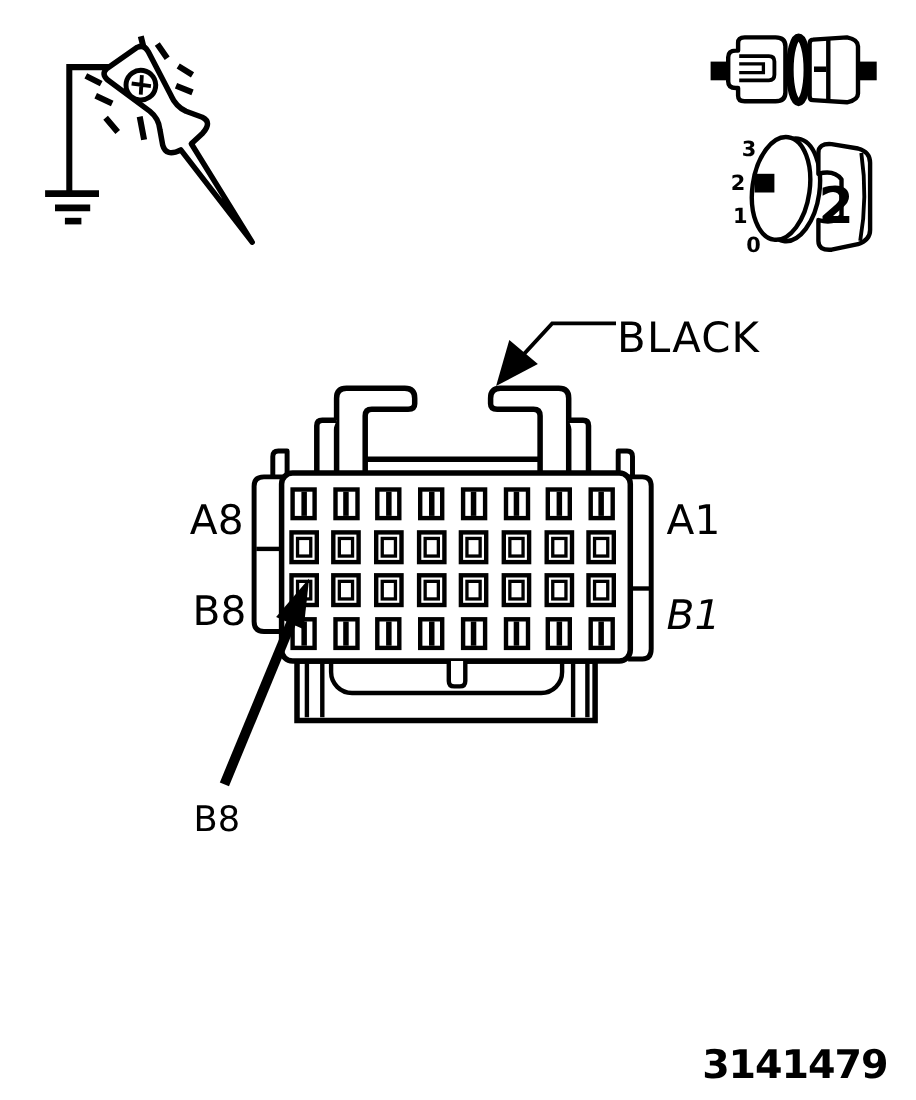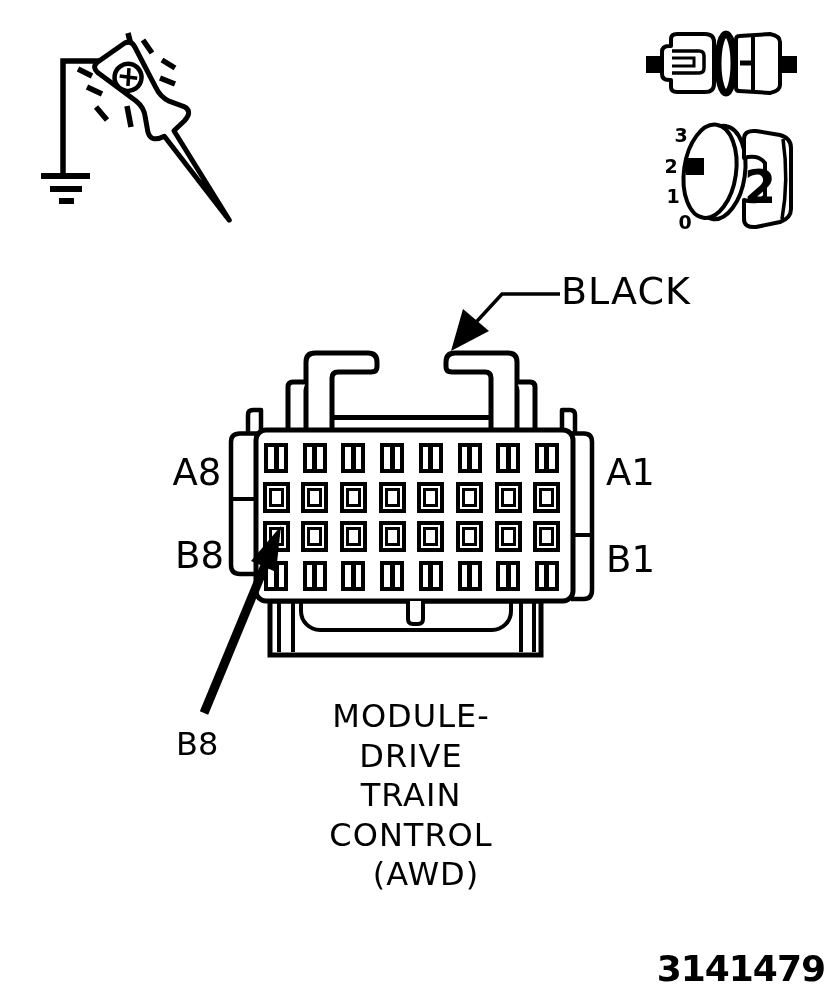--- a/index.html
+++ b/index.html
@@ -16,21 +16,21 @@
   .pin{position:absolute;box-sizing:border-box;border:4px solid #000;background:transparent;}
   .pin-split::after{content:"";position:absolute;top:0;bottom:0;left:50%;width:5px;margin-left:-2.5px;background:#000;}
   .pin-box::after{content:"";position:absolute;top:2px;bottom:2px;left:2px;right:2px;border:3px solid #000;}
   
   .lbl{position:absolute;font-size:37px;line-height:1.05;white-space:nowrap;}
   .lbl.small{font-size:32px;}
   .lbl.black-lbl{font-size:38px;letter-spacing:1px;}
   .caption{position:absolute;left:256px;top:697px;width:310px;text-align:center;
            font-size:32px;line-height:39.5px;letter-spacing:1px;}
   .caption .indent{padding-left:30px;}
-  .fignum{position:absolute;left:620px;top:948px;width:205px;text-align:right;
+  .fignum{position:absolute;left:620px;top:948px;width:205px;text-align:center;
           font-size:36px;font-weight:bold;letter-spacing:-1px;}
 </style>
 </head>
 <body>
 
 <div class="stage">
 
   <svg class="layer" viewBox="0 0 833 1000">
 
     <g>
@@ -137,29 +137,22 @@
       <div class="pin pin-split" style="left: 457.5px; top: 561px; width: 24px; height: 30px;"></div>
       <div class="pin pin-split" style="left: 496.2px; top: 561px; width: 24px; height: 30px;"></div>
       <div class="pin pin-split" style="left: 534.9px; top: 561px; width: 24px; height: 30px;"></div>
     </div>
 
   <svg class="layer" viewBox="0 0 833 1000">
     <line class="ln" stroke-width="9" x1="204" y1="713" x2="266" y2="563"></line>
     <polygon class="fb" points="281,526 276,572 251,561"></polygon>
   </svg>
 
-  <div class="lbl black-lbl" style="left:561px;top:272px;">BLACK</div>
+  <div class="lbl black-lbl" style="left:561px;top:288px;">BLACK</div>
   <div class="lbl" style="left:170px;top:454px;width:54px;text-align:center;">A8</div>
   <div class="lbl" style="left:606px;top:454px;text-align:center;">A1</div>
   <div class="lbl" style="left:170px;top:537px;width:54px;text-align:right;">B8</div>
-  <div class="lbl" style="left:606px;top:541px;">B1</div>
+  <div class="lbl" style="left:606px;top:541px;font-style:italic;">B1</div>
   <div class="lbl small" style="left:176px;top:728px;">B8</div>
 
-  <div class="caption">
-    <div>MODULE-</div>
-    <div>DRIVE</div>
-    <div>TRAIN</div>
-    <div>CONTROL</div>
-    <div class="indent">(AWD)</div>
-  </div>
 
   <div class="fignum">3141479</div>
 </div>
 
 </body></html>

